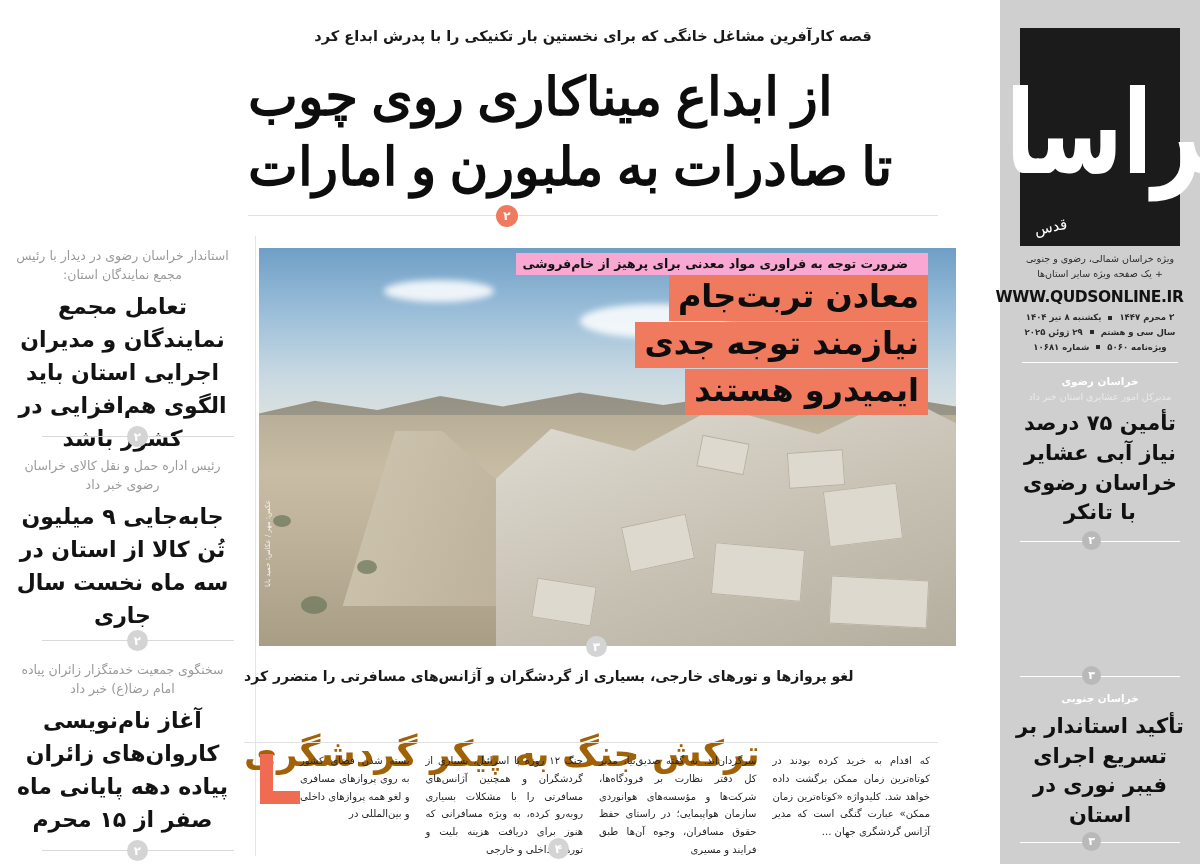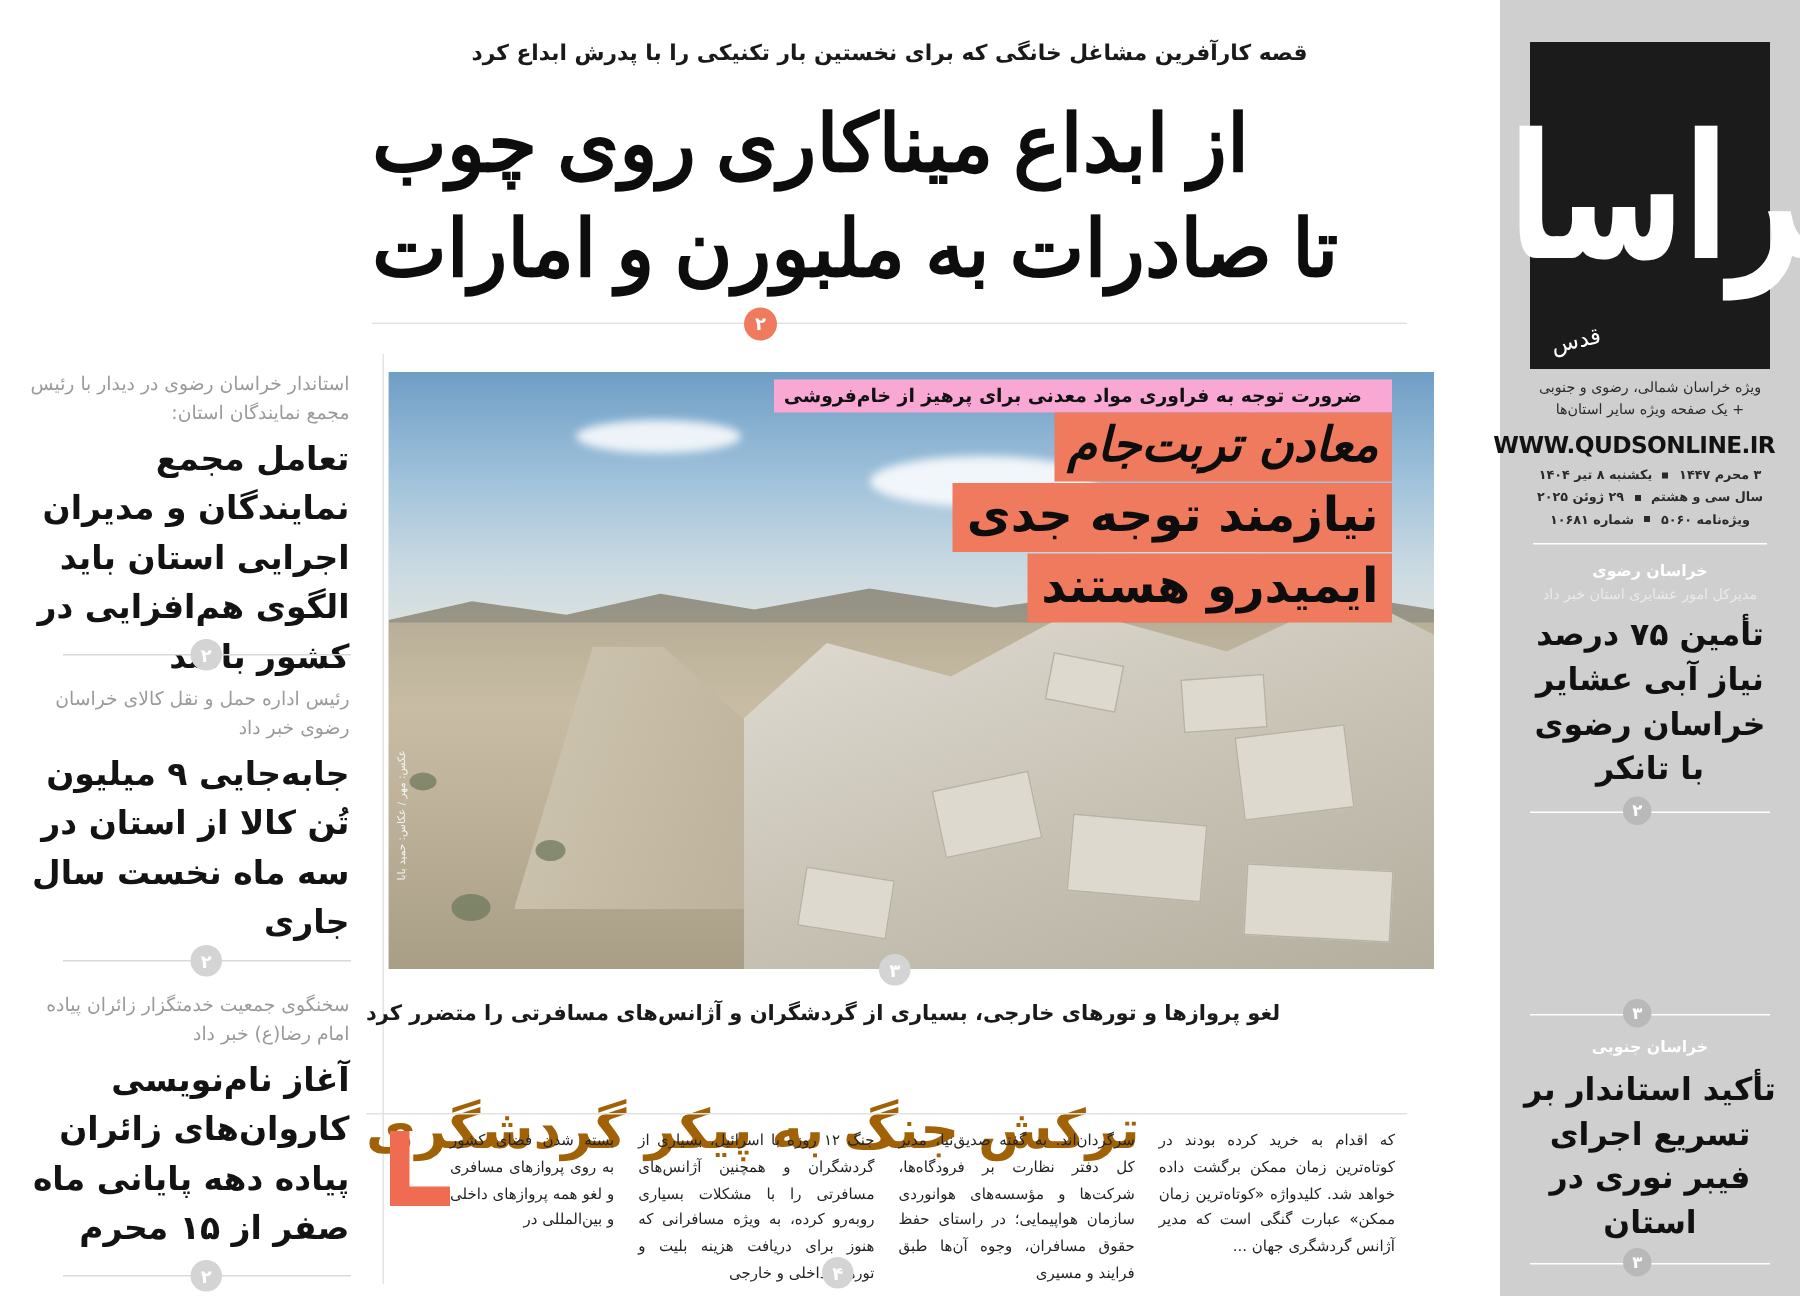--- a/index.html
+++ b/index.html
@@ -64,21 +64,21 @@
   }
   .mast-divider{position:absolute;right:20px;width:160px;height:1px;background:#ffffff;}
   .pagenum{
     position:absolute;width:19px;height:19px;border-radius:50%;
     background:#b9b9b9;color:#fff;font-size:11px;font-weight:700;
     display:flex;align-items:center;justify-content:center;
   }
 
   
   .left-col{position:absolute;top:224px;left:0;width:255px;height:640px;background:#fff;}
-  .left-item{position:absolute;left:0;width:255px;box-sizing:border-box;padding:0 22px 0 12px;text-align:right;}
+  .left-item{position:absolute;left:0;width:255px;box-sizing:border-box;padding:0 22px 0 12px;text-align:center;}
   .li-kicker{font-size:12.5px;color:#9a9a9a;line-height:1.52;font-weight:400;}
   .li-head{font-size:22px;font-weight:700;color:#131313;line-height:1.5;margin-top:6px;letter-spacing:-0.3px;}
   .left-div{position:absolute;left:42px;width:192px;height:1px;background:#d9d9d9;}
   .pagenum-gray{
     position:absolute;width:21px;height:21px;border-radius:50%;
     background:#d4d4d4;color:#fff;font-size:12px;font-weight:700;
     display:flex;align-items:center;justify-content:center;
   }
 
   
@@ -272,21 +272,21 @@
     <div class="rock" style="right:4%;bottom:5%;width:96px;height:46px;transform:rotate(3deg);"></div>
     <div class="rock" style="right:52%;bottom:6%;width:58px;height:38px;transform:rotate(9deg);"></div>
     <div class="rock" style="right:16%;bottom:40%;width:54px;height:34px;transform:rotate(-4deg);"></div>
     <div class="rock" style="right:30%;bottom:44%;width:46px;height:30px;transform:rotate(11deg);"></div>
     <div class="scrub" style="left:6%;bottom:8%;width:26px;height:18px;"></div>
     <div class="scrub" style="left:14%;bottom:18%;width:20px;height:14px;"></div>
     <div class="scrub" style="left:2%;bottom:30%;width:18px;height:12px;"></div>
   </div>
 
   <div class="ov-kicker">ضرورت توجه به فراوری مواد معدنی برای پرهیز از خام‌فروشی</div>
-  <div class="ov-line" style="top:275px;font-style:italic;">معادن تربت‌جام</div>
+  <div class="ov-line" style="top:275px;">معادن تربت‌جام</div>
   <div class="ov-line" style="top:322px;">نیازمند توجه جدی</div>
   <div class="ov-line" style="top:369px;margin-left:44px;">ایمیدرو هستند</div>
   <div class="photo-credit">عکس: مهر / عکاس: حمید بابا</div>
   <div class="pagenum-gray photo-pagenum">۳</div>
 
   <div class="bot-kicker">لغو پروازها و تورهای خارجی، بسیاری از گردشگران و آژانس‌های مسافرتی را متضرر کرد</div>
   <div class="bot-headline">ترکش جنگ به پیکر گردشگری</div>
   <div class="bot-rule"></div>
 
   <div class="body-cols">

